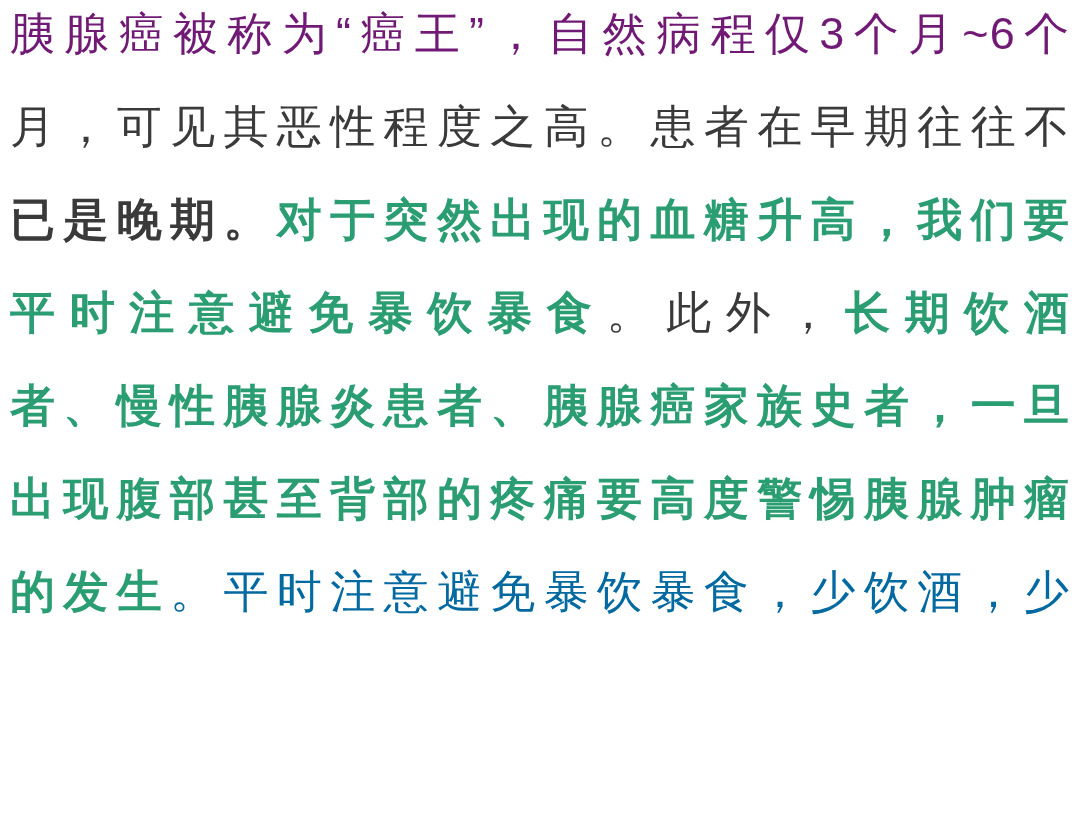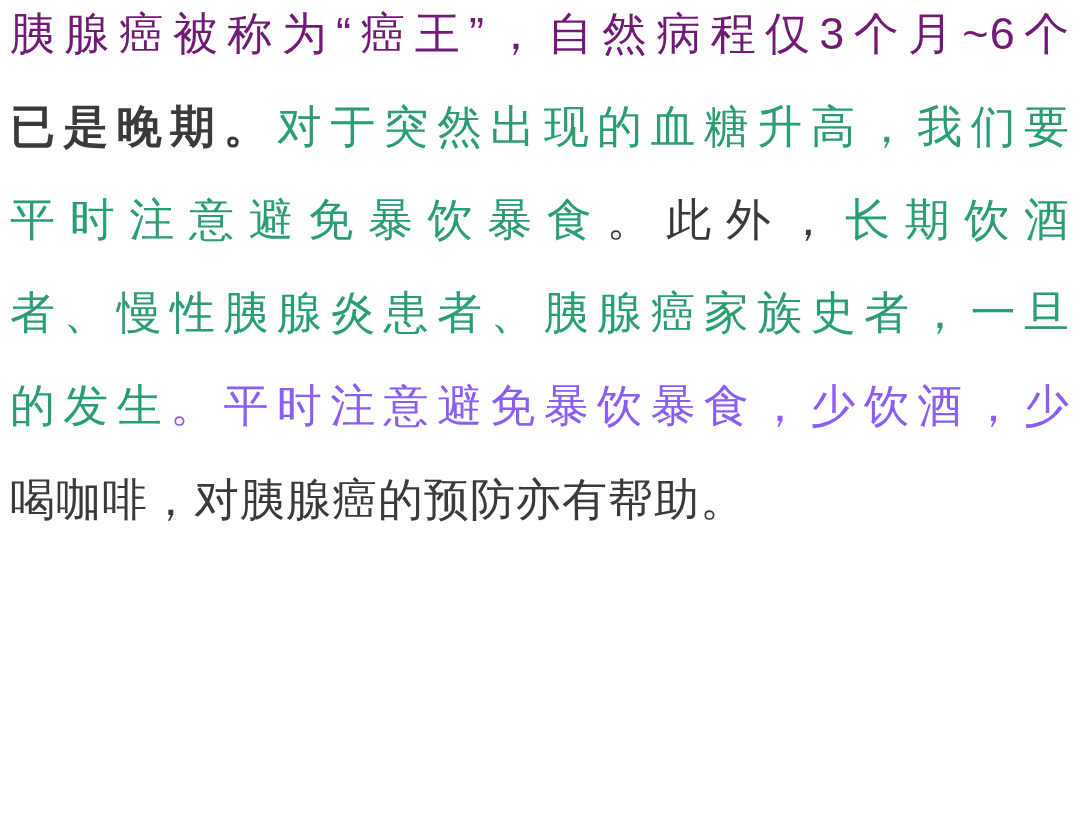--- a/index.html
+++ b/index.html
@@ -31,28 +31,29 @@
   }
   .para-line.no-justify {
     text-align: left;
     -moz-text-align-last: left;
     text-align-last: left;
   }
   .seg-normal {
     font-weight: 400;
   }
   .seg-highlight {
-    font-weight: 400;
+    font-weight: 700;
   }
 </style>
 </head>
 <body>
 
 <main class="article-body">
   <div class="paragraph" id="paragraph">
       <div class="para-line"><span class="seg-normal" style="color: #701a75;">胰腺癌被称为“癌王”，自然病程仅3个月~6个</span></div>
+      <div class="para-line"><span class="seg-normal" style="color: rgb(58, 58, 58);">月，可见其恶性程度之高。患者在早期往往不</span></div>
       <div class="para-line"><span class="seg-normal" style="color: rgb(58, 58, 58); font-weight: bold;">已是晚期。</span><span class="seg-highlight" style="color: rgb(43, 157, 114);">对于突然出现的血糖升高，我们要</span></div>
       <div class="para-line"><span class="seg-highlight" style="color: rgb(43, 157, 114);">平时注意避免暴饮暴食</span><span class="seg-normal" style="color: rgb(58, 58, 58);">。此外，</span><span class="seg-highlight" style="color: rgb(43, 157, 114);">长期饮酒</span></div>
       <div class="para-line"><span class="seg-highlight" style="color: rgb(43, 157, 114);">者、慢性胰腺炎患者、胰腺癌家族史者，一旦</span></div>
-      <div class="para-line"><span class="seg-highlight" style="color: rgb(43, 157, 114);">的发生</span><span class="seg-normal" style="color: #8b5cf6; font-family: Liberation Serif, serif;">。平时注意避免暴饮暴食，少饮酒，少</span></div>
-      <div class="para-line no-justify"><span class="seg-normal" style="color: rgb(58, 58, 58);">喝咖啡，对胰腺癌的预防亦有帮助。</span></div>
+      <div class="para-line"><span class="seg-highlight" style="color: rgb(43, 157, 114);">出现腹部甚至背部的疼痛要高度警惕胰腺肿瘤</span></div>
+      <div class="para-line"><span class="seg-highlight" style="color: rgb(43, 157, 114);">的发生</span><span class="seg-normal" style="color: #0369a1; font-family: Liberation Serif, serif;">。平时注意避免暴饮暴食，少饮酒，少</span></div>
     </div>
 </main>
 
 </body></html>

